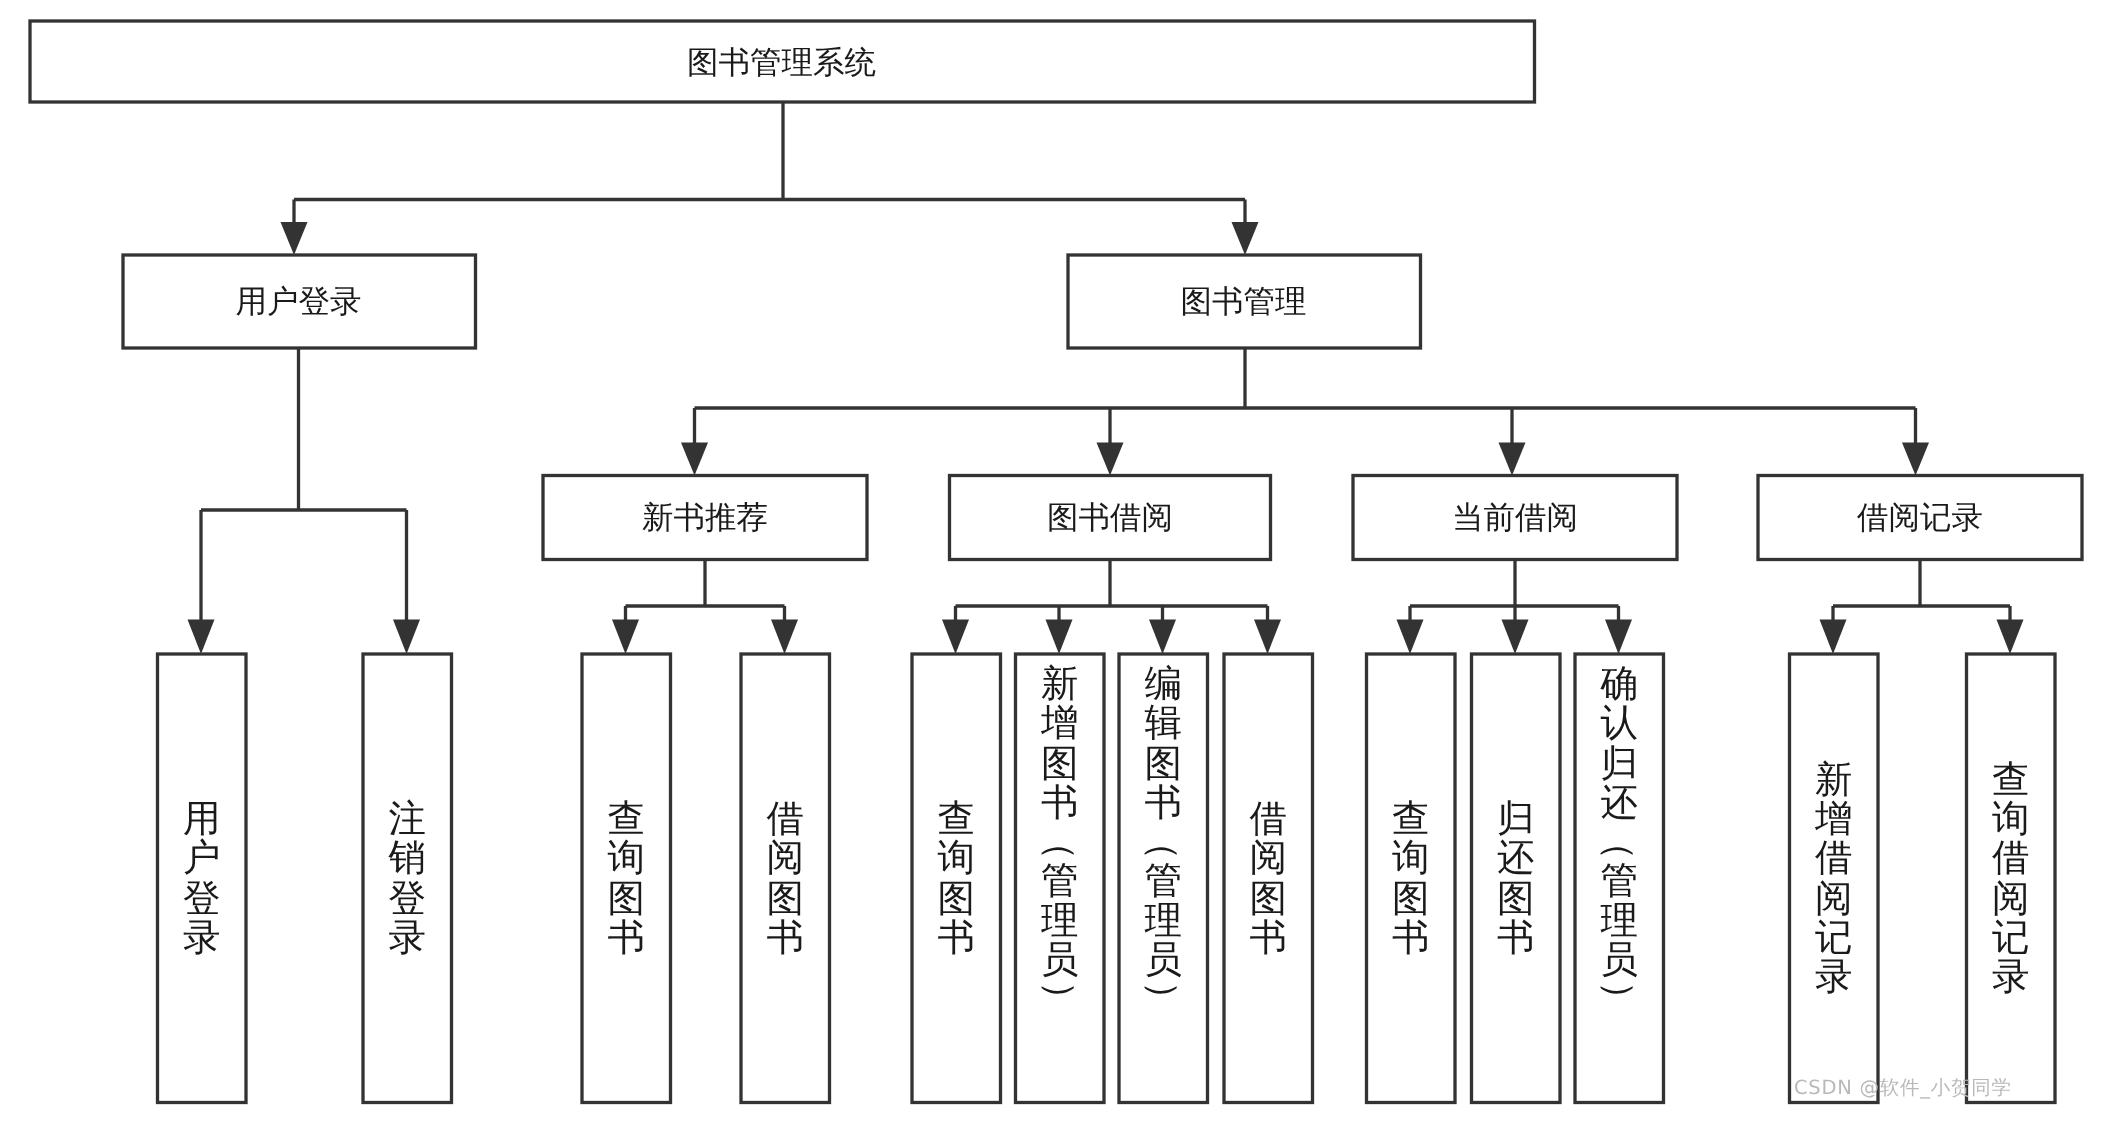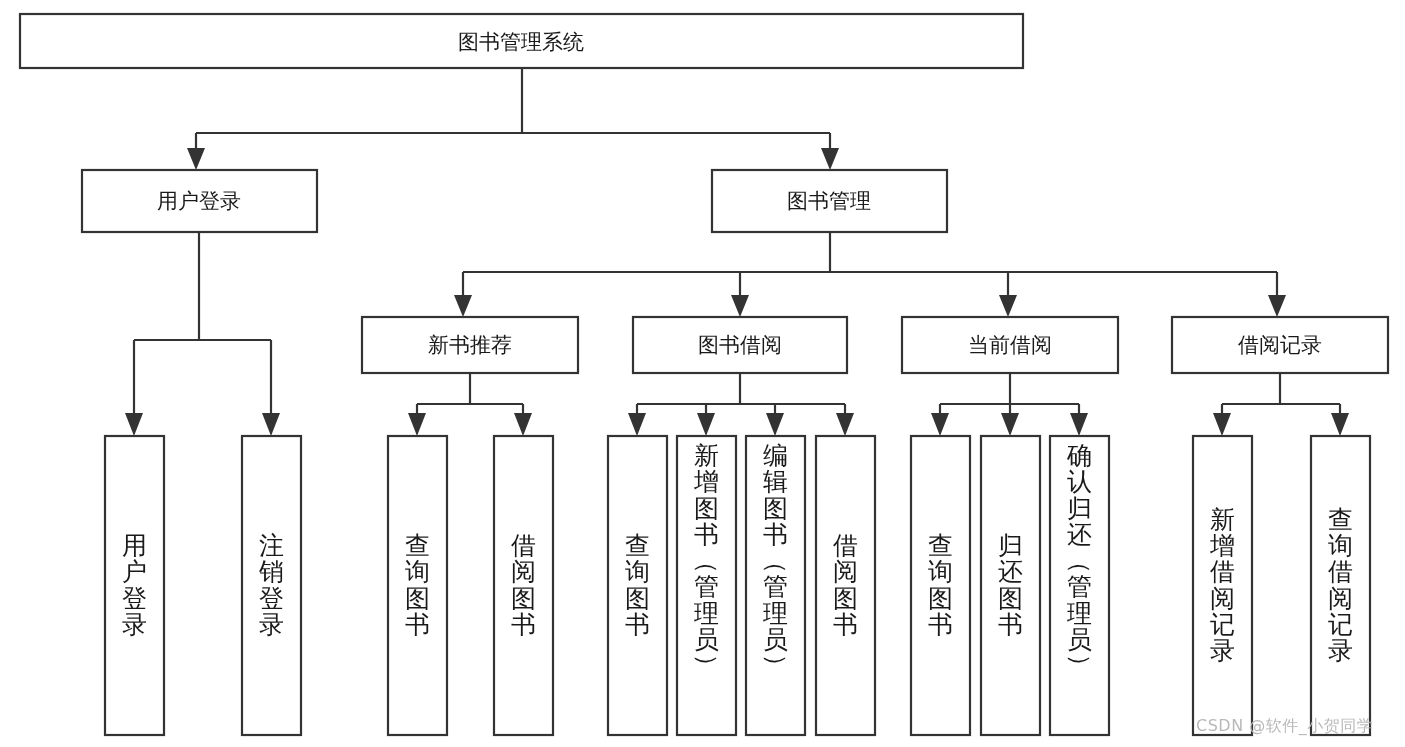--- a/index.html
+++ b/index.html
@@ -61,21 +61,21 @@
     font-family: "DejaVu Sans", "Liberation Sans", sans-serif;
     font-size: 25px;
     line-height: 1.08;
     color: #1a1a1a;
     display: block;
     text-align: center;
   }
   .watermark {
     position: absolute;
     font-family: "DejaVu Sans", "Liberation Sans", sans-serif;
-    font-size: 16px;
+    font-size: 13px;
     color: #b9b9b9;
     white-space: nowrap;
     letter-spacing: 0.5px;
   }
 </style>
 </head>
 <body>
 
 <div id="diagram-root">
 

